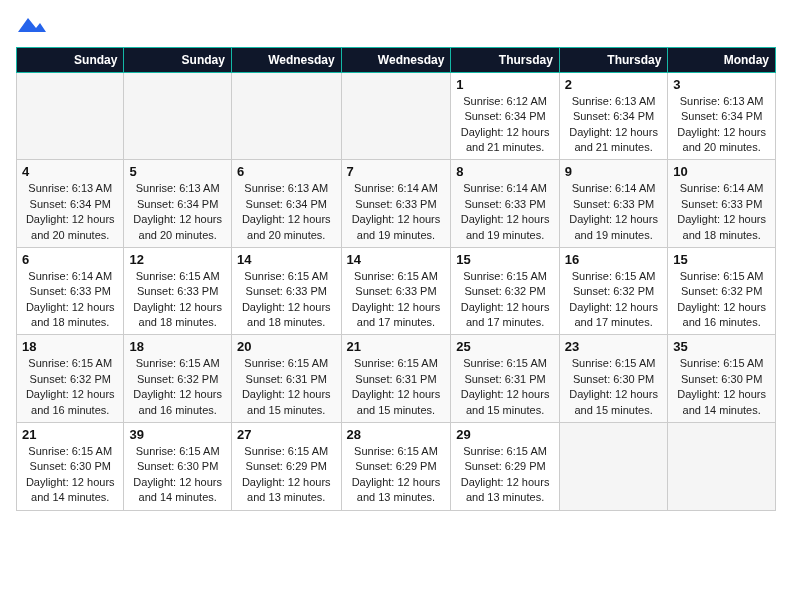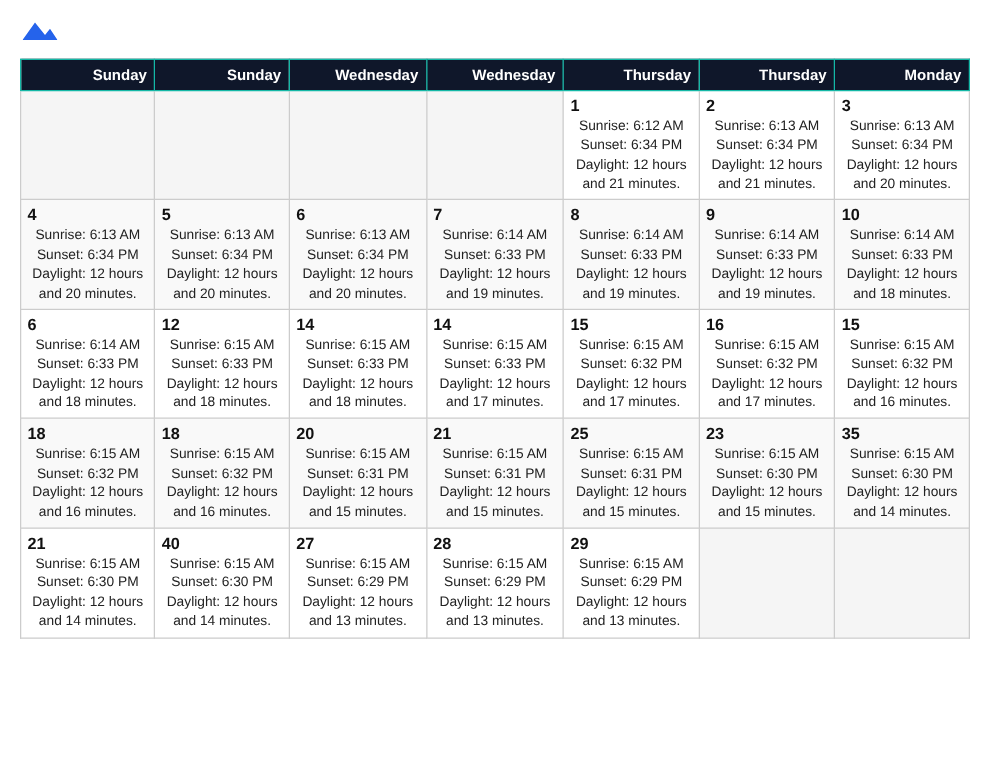--- a/index.html
+++ b/index.html
@@ -295,21 +295,21 @@
           </td>
         </tr>
         <tr>
           <td>
             <div class="day-num">21</div>
             <div class="day-info" style="white-space: pre-line;">Sunrise: 6:15 AM
 Sunset: 6:30 PM
 Daylight: 12 hours and 14 minutes.</div>
           </td>
           <td>
-            <div class="day-num">40</div>
+            <div class="day-num">39</div>
             <div class="day-info" style="white-space: pre-line;">Sunrise: 6:15 AM
 Sunset: 6:30 PM
 Daylight: 12 hours and 14 minutes.</div>
           </td>
           <td>
             <div class="day-num">27</div>
             <div class="day-info" style="white-space: pre-line;">Sunrise: 6:15 AM
 Sunset: 6:29 PM
 Daylight: 12 hours and 13 minutes.</div>
           </td>

